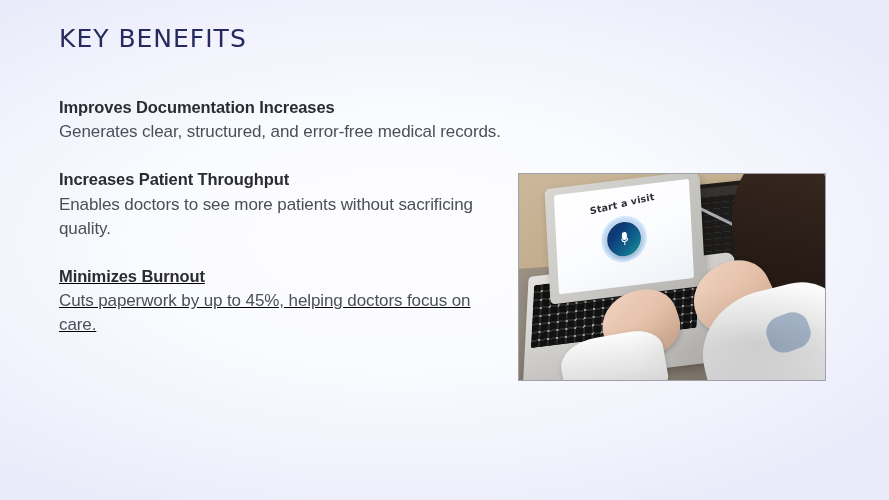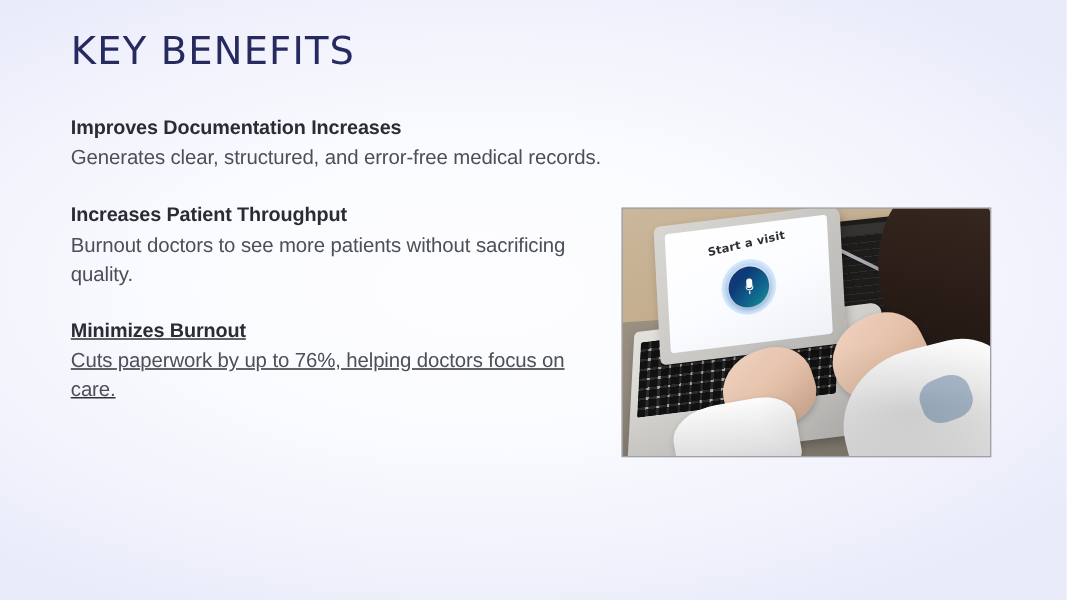--- a/index.html
+++ b/index.html
@@ -17,21 +17,21 @@
     font-family: "Liberation Sans", sans-serif;
     -webkit-font-smoothing: antialiased;
   }
 
   
   .slide-title {
     position: absolute;
     left: 59px;
     top: 25px;
     font-family: "DejaVu Sans", sans-serif;
-    font-size: 32px;
+    font-size: 25px;
     font-weight: 400;
     letter-spacing: 1.0px;
     color: #262a5e;
     line-height: 1.1;
     white-space: nowrap;
   }
 
   
   .benefits {
     position: absolute;
@@ -348,26 +348,26 @@
   <div class="benefits">
 
 
     <div class="benefit">
       <div class="benefit-title">Improves Documentation Increases</div>
       <div class="benefit-desc">Generates clear, structured, and error-free medical records.</div>
     </div>
 
     <div class="benefit">
       <div class="benefit-title">Increases Patient Throughput</div>
-      <div class="benefit-desc">Burnout doctors to see more patients without sacrificing quality.</div>
+      <div class="benefit-desc">Enables doctors to see more patients without sacrificing quality.</div>
     </div>
 
     <div class="benefit">
       <div class="benefit-title">Minimizes Burnout</div>
-      <div class="benefit-desc">Cuts paperwork by up to 76%, helping doctors focus on care.</div>
+      <div class="benefit-desc">Cuts paperwork by up to 45%, helping doctors focus on care.</div>
     </div>
 
   </div>
 
   <div class="photo-frame">
     <div class="photo">
 
       <div class="desk-wood"></div>
       <div class="desk-mat"></div>
 

